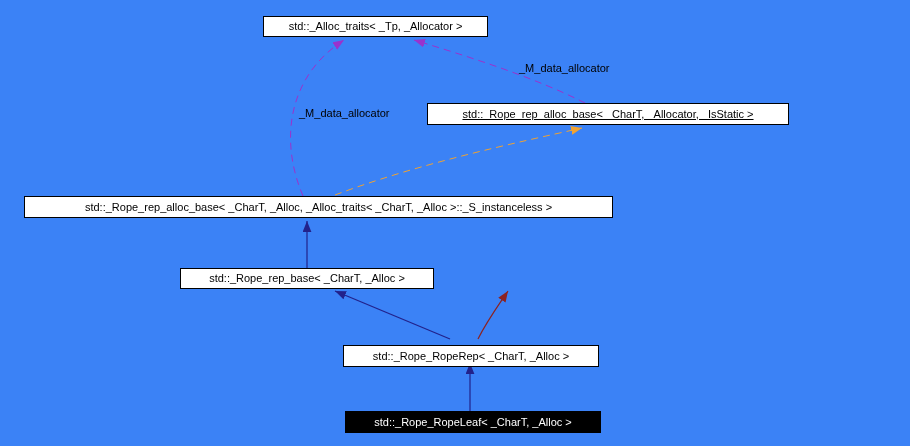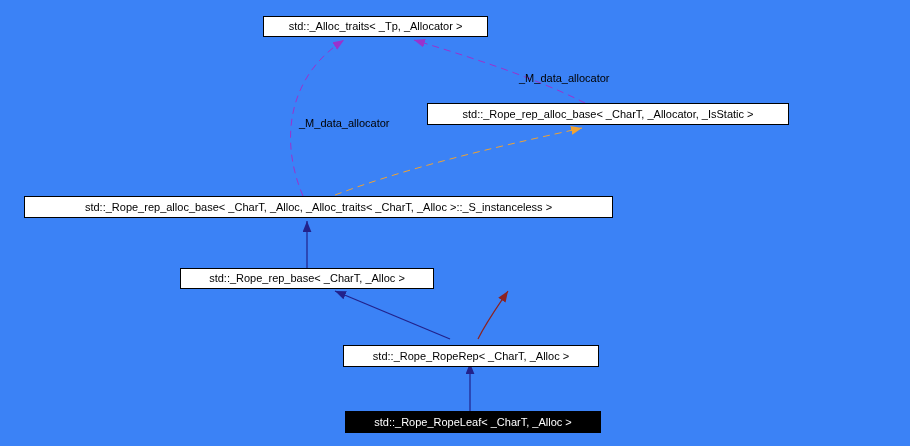--- a/index.html
+++ b/index.html
@@ -27,21 +27,20 @@
     background:var(--highlight-bg,#000);
     color:var(--highlight-text,#fff);
     border-color:var(--highlight-bg,#000);
   }
   .edge-label{
     position:absolute;
     font-size:11px;
     color:#000000;
     white-space:nowrap;
     line-height:1;
-    margin-top:10px;
   }
   .edge-usage{stroke:var(--usage,#9a32cd);stroke-dasharray:7 5;fill:none;stroke-width:1;}
   .edge-template{stroke:var(--template-instantiation,#efa233);stroke-dasharray:7 5;fill:none;stroke-width:1;}
   .edge-inherit{stroke:var(--inheritance,#22228b);fill:none;stroke-width:1.2;}
   .edge-private{stroke:var(--private-inheritance,#8b2323);fill:none;stroke-width:1.2;}
   .mk-usage{fill:var(--usage,#9a32cd);}
   .mk-template{fill:var(--template-instantiation,#efa233);}
   .mk-inherit{fill:var(--inheritance,#22228b);}
   .mk-private{fill:var(--private-inheritance,#8b2323);}
 </style>
@@ -76,21 +75,21 @@
 
     <path class="edge-inherit" d="M 450 339 L 335 291" marker-end="url(#arrow-inherit)"></path>
 
     <path class="edge-private" d="M 478 339 C 487 321, 498 306, 508 291" marker-end="url(#arrow-private)"></path>
 
     <path class="edge-inherit" d="M 470 411 L 470 363" marker-end="url(#arrow-inherit)"></path>
   </svg>
 
   <div class="node" style="left:263px;top:16px;width:225px;height:21px;">std::_Alloc_traits&lt; _Tp, _Allocator &gt;</div>
 
-  <div class="node" style="left:427px;top:103px;width:362px;height:22px;">std::_Rope_rep_alloc_base&lt; _CharT, _Allocator, _IsStatic &gt;</div>
+  <div class="node" style="left:427px;top:103px;width:362px;height:22px;text-decoration:underline;">std::_Rope_rep_alloc_base&lt; _CharT, _Allocator, _IsStatic &gt;</div>
 
   <div class="node" style="left:24px;top:196px;width:589px;height:22px;">std::_Rope_rep_alloc_base&lt; _CharT, _Alloc, _Alloc_traits&lt; _CharT, _Alloc &gt;::_S_instanceless &gt;</div>
 
   <div class="node" style="left:180px;top:268px;width:254px;height:21px;text-align:center;">std::_Rope_rep_base&lt; _CharT, _Alloc &gt;</div>
 
 
   <div class="node" style="left:343px;top:345px;width:256px;height:22px;">std::_Rope_RopeRep&lt; _CharT, _Alloc &gt;</div>
 
   <div class="node current" style="left:345px;top:411px;width:256px;height:22px;">std::_Rope_RopeLeaf&lt; _CharT, _Alloc &gt;</div>
 

